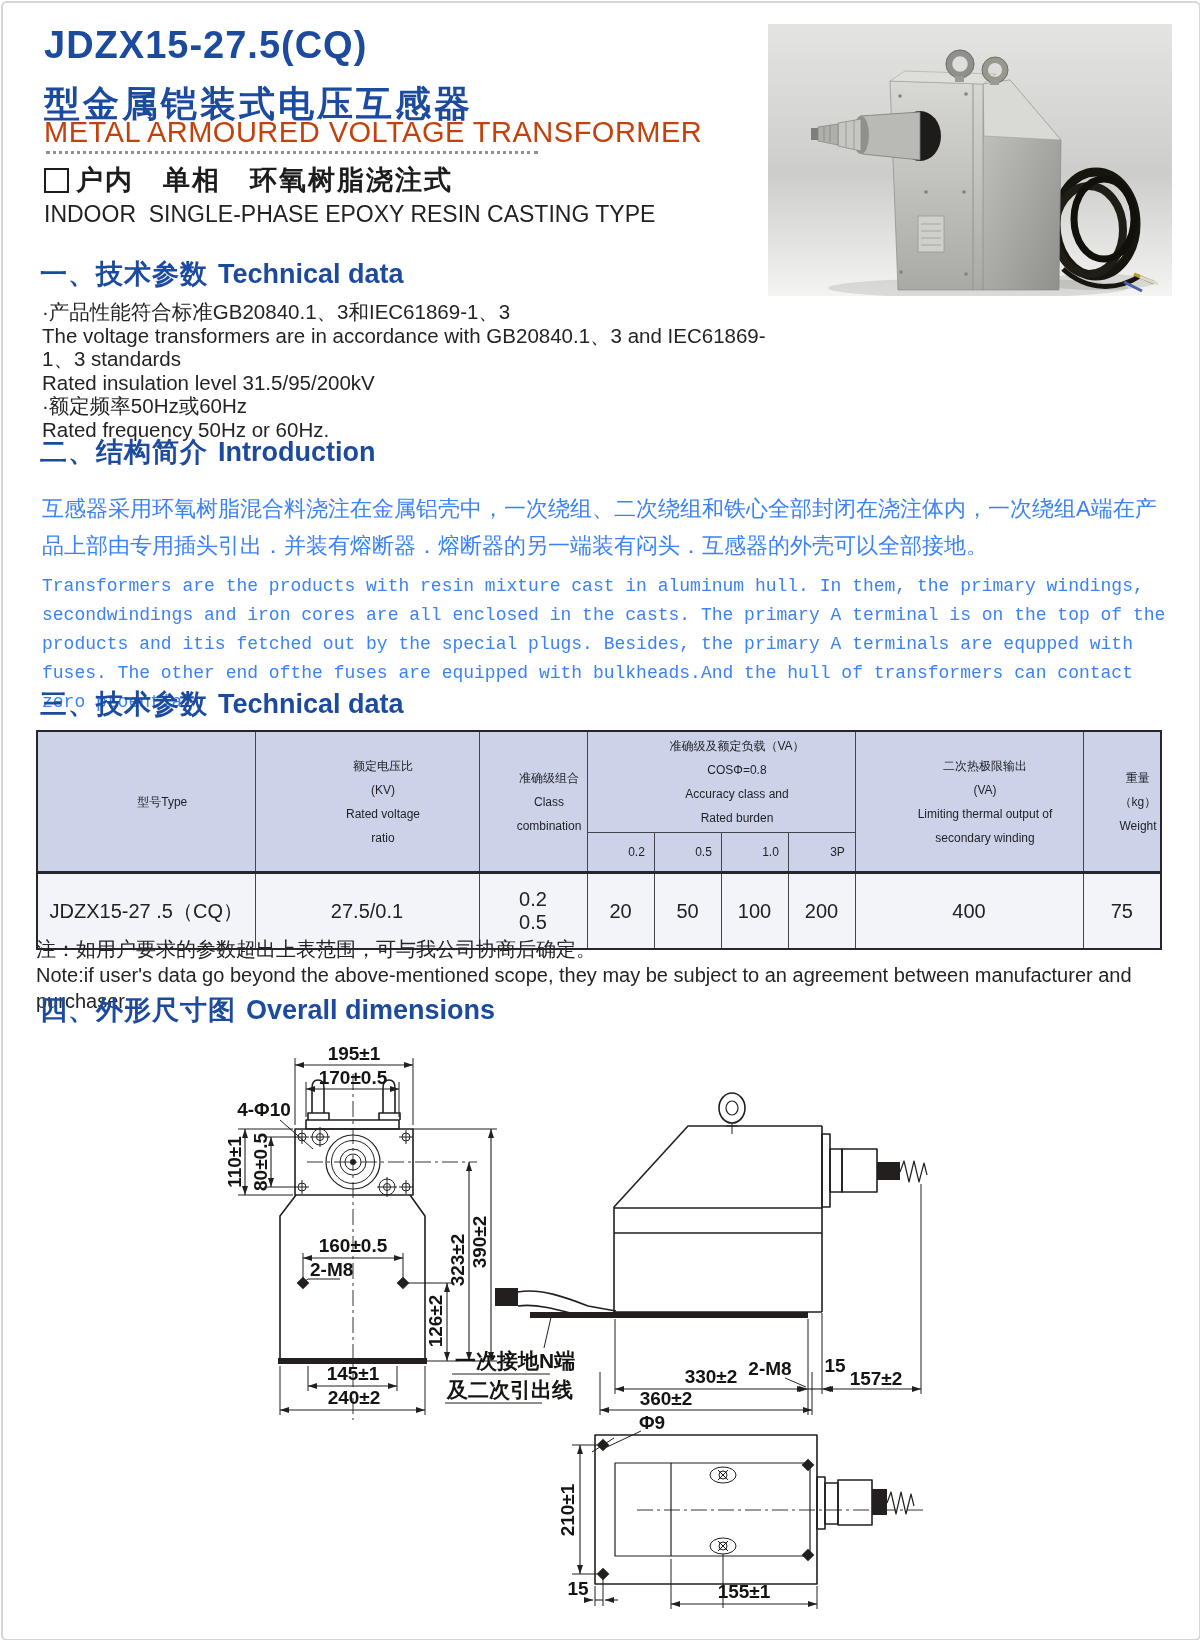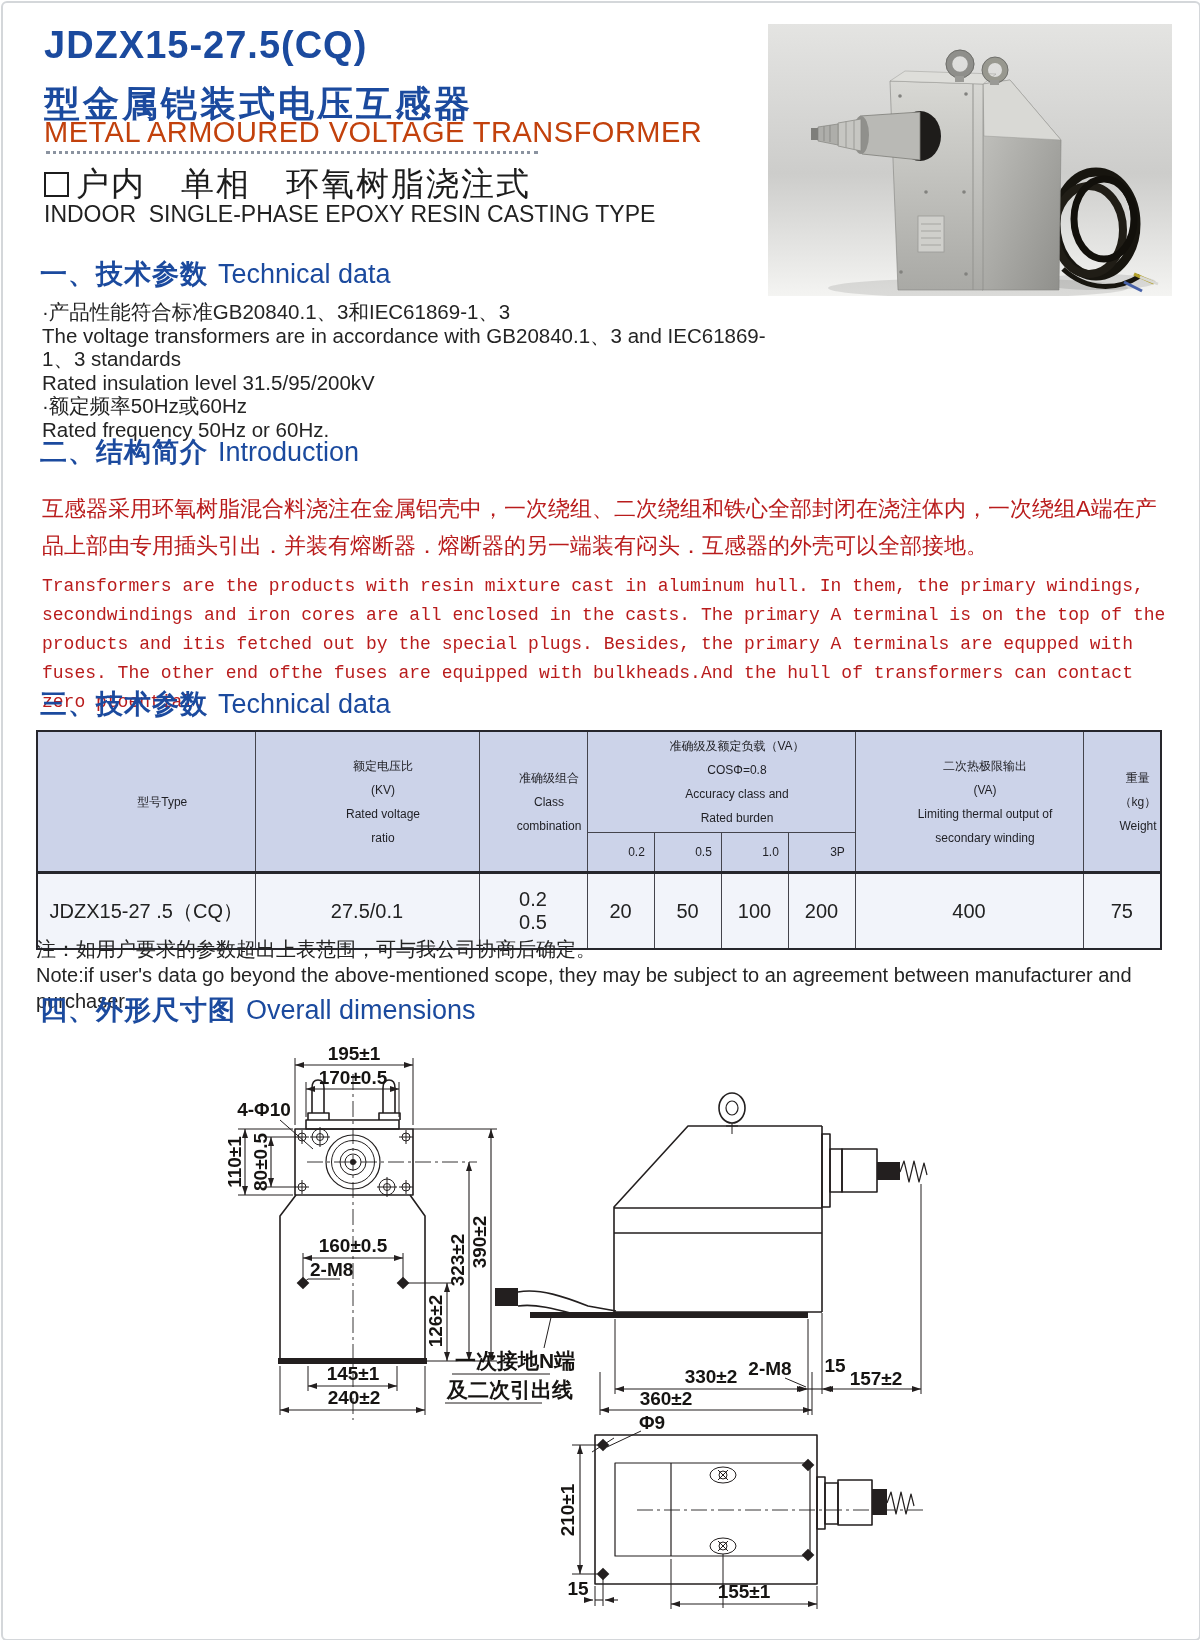--- a/index.html
+++ b/index.html
@@ -4,32 +4,32 @@
 <style>
   html,body{margin:0;padding:0;background:#ffffff;}
   body{width:1200px;height:1640px;position:relative;font-family:"Liberation Sans","DejaVu Sans",sans-serif;color:#222;overflow:hidden;}
   .page-frame{position:absolute;left:1px;top:1px;width:1196px;height:1636px;border:2px solid #d4d7da;border-radius:6px;pointer-events:none;}
   .abs{position:absolute;}
   
   .t1{left:44px;top:24px;font-size:38px;font-weight:bold;color:#1b4a9e;letter-spacing:1px;}
   .t2{left:44px;top:72px;font-size:36px;font-weight:bold;color:#1b4a9e;letter-spacing:3px;margin-top:8px;}
   .t3{left:44px;top:116px;font-size:29px;font-weight:500;color:#c2410c;letter-spacing:0.5px;}
   .dotted{left:46px;top:131px;width:492px;height:20px;border-bottom:3px dotted #8b93a0;}
-  .sub-zh{left:44px;top:162px;font-size:33px;font-weight:normal;color:#1c1c1c;letter-spacing:2px;display:flex;align-items:center;}
+  .sub-zh{left:44px;top:162px;font-size:27px;font-weight:bold;color:#1c1c1c;letter-spacing:2px;display:flex;align-items:center;}
   .chk{display:inline-block;width:21px;height:21px;border:2.5px solid #1c1c1c;margin-right:7px;}
   .sub-en{left:44px;top:201px;font-size:23px;color:#222;white-space:pre;}
   
   .sec-h{font-size:27px;color:#1b4a9e;white-space:nowrap;}
   .sec-h .zh{font-weight:bold;letter-spacing:1px;}
-  .sec-h .en{font-weight:400;margin-left:10px;}
+  .sec-h .en{font-weight:700;margin-left:10px;}
   
   .tech{left:42px;top:300px;width:730px;font-size:20.5px;line-height:23.6px;color:#242424;}
   .tech div{white-space:nowrap;}
   
-  .intro{left:42px;top:490px;width:1126px;color:#b91c1c;}
+  .intro{left:42px;top:490px;width:1126px;color:#3b82f6;}
   .intro .zh{font-size:22px;line-height:37px;margin:0;}
   .intro .en{font-size:18px;line-height:29px;margin:8px 0 0 0;font-family:Liberation Mono, monospace;}
   
   table.spec{position:absolute;left:36px;top:730px;width:1124px;border-collapse:collapse;table-layout:fixed;}
   table.spec th,table.spec td{border:1px solid #44444c;white-space:pre-line;text-align:center;vertical-align:middle;padding:2px 4px;}
   table.spec{border:2px solid #26262c;}
   table.spec th{background:#ccd3e9;font-weight:400;font-size:12px;line-height:24px;color:#1f1f24;padding-left:36px;}
   table.spec tr.h1 th{height:96px;}
   table.spec tr.h2 th{height:34px;}
   table.spec td{background:#f2f4fa;font-size:20px;height:70px;border-top:3px solid #26262c;}

